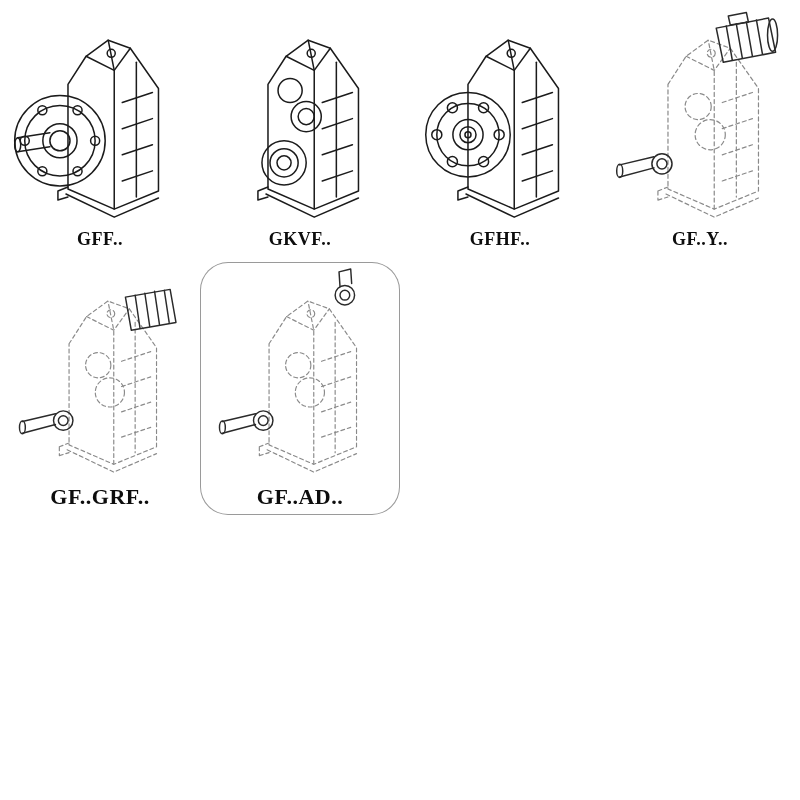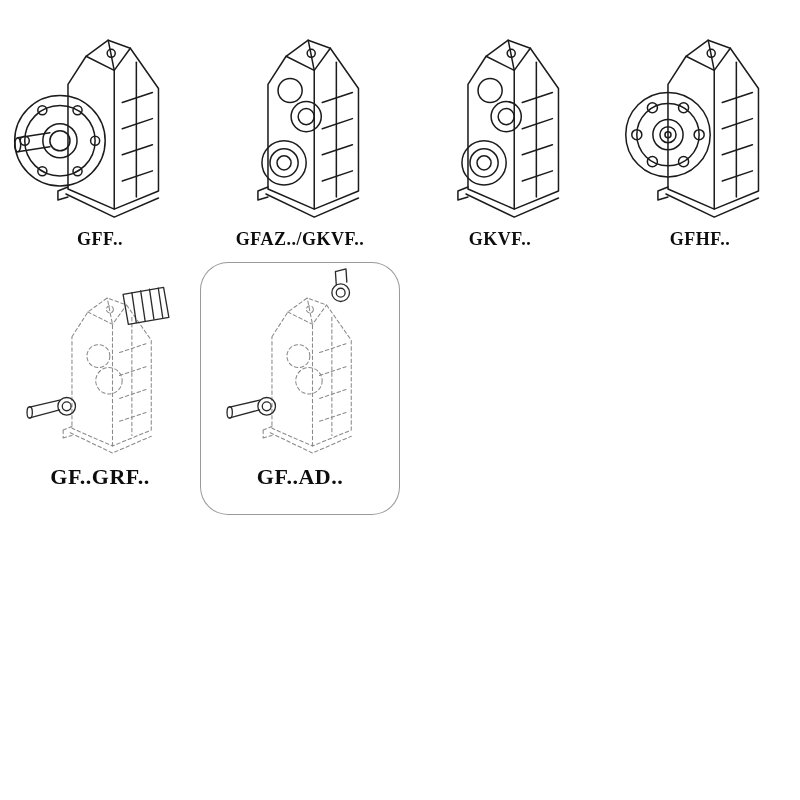--- a/index.html
+++ b/index.html
@@ -48,21 +48,21 @@
     font-size: 18px;
     letter-spacing: 0.5px;
     color: #0d0d0d;
     text-align: center;
     line-height: 1.1;
     margin: 3px 0 8px 0;
     white-space: nowrap;
   }
   figcaption.caption-large {
     font-size: 22px;
-    margin-bottom: 22px;
+    margin-bottom: 2px;
   }
 </style>
 </head>
 <body>
 
 <svg width="0" height="0" style="position:absolute" aria-hidden="true">
   <defs>
     <g id="housing">
       <path d="M58 78 L76 50 L98 34 L120 42 L148 82 L148 184 L104 202 L58 182 Z"></path>
       <path d="M104 202 L104 64 L98 34"></path>
@@ -149,53 +149,57 @@
   <figure class="cell">
     <svg class="drawing" viewBox="0 0 180 220">
       <g class="solid">
         <use href="#housing"></use>
         <use href="#ovl-flange"></use>
       </g>
     </svg>
     <figcaption class="caption">GFF..</figcaption>
   </figure>
 
+
   <figure class="cell">
     <svg class="drawing" viewBox="0 0 180 220">
       <g class="solid">
         <use href="#housing"></use>
         <use href="#ovl-bores"></use>
       </g>
     </svg>
-    <figcaption class="caption">GFAZ../GKVF..</figcaption>
+    <figcaption class="caption">GKVF..</figcaption>
   </figure>
 
   <figure class="cell">
     <svg class="drawing" viewBox="0 0 180 220">
       <g class="solid">
         <use href="#housing"></use>
-        <use href="#ovl-bores"></use>
-      </g>
-    </svg>
-    <figcaption class="caption">GKVF..</figcaption>
-  </figure>
-
-  <figure class="cell">
-    <svg class="drawing" viewBox="0 0 180 220">
-      <g class="solid">
-        <use href="#housing"></use>
         <use href="#ovl-flange2"></use>
       </g>
     </svg>
     <figcaption class="caption">GFHF..</figcaption>
   </figure>
 
 
 
 
+  <figure class="cell">
+    <svg class="drawing" viewBox="0 0 180 220">
+      <g class="dashed">
+        <use href="#housing"></use>
+        <use href="#ovl-dbores"></use>
+      </g>
+      <g class="attach">
+        <use href="#ovl-motor"></use>
+        <use href="#ovl-shaft"></use>
+      </g>
+    </svg>
+    <figcaption class="caption">GF..Y..</figcaption>
+  </figure>
 
 
 
   <figure class="cell">
     <svg class="drawing" viewBox="0 0 180 220">
       <g class="dashed">
         <use href="#housing"></use>
         <use href="#ovl-dbores"></use>
       </g>
       <g class="attach">

